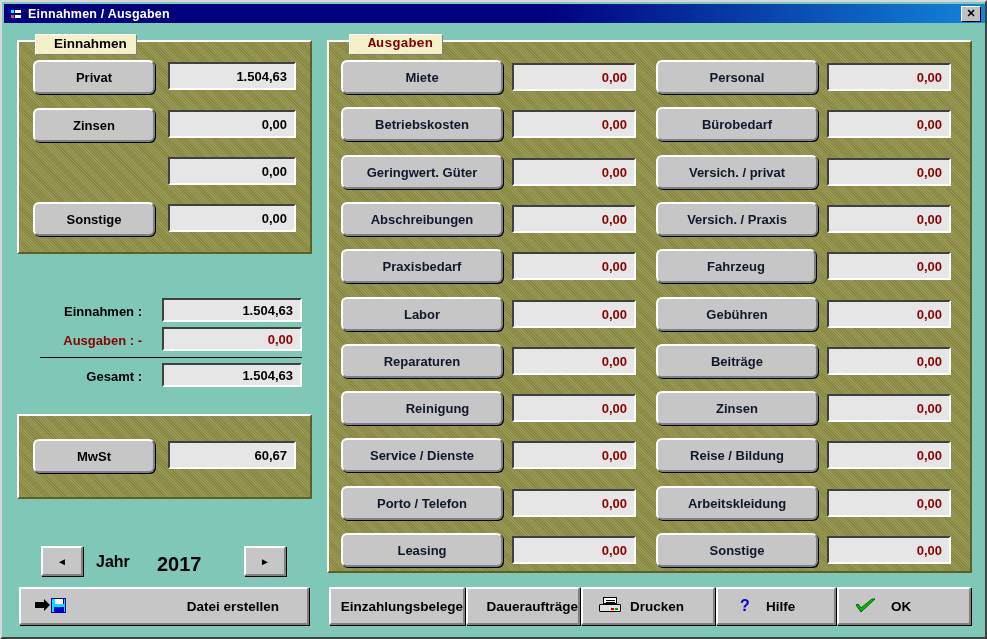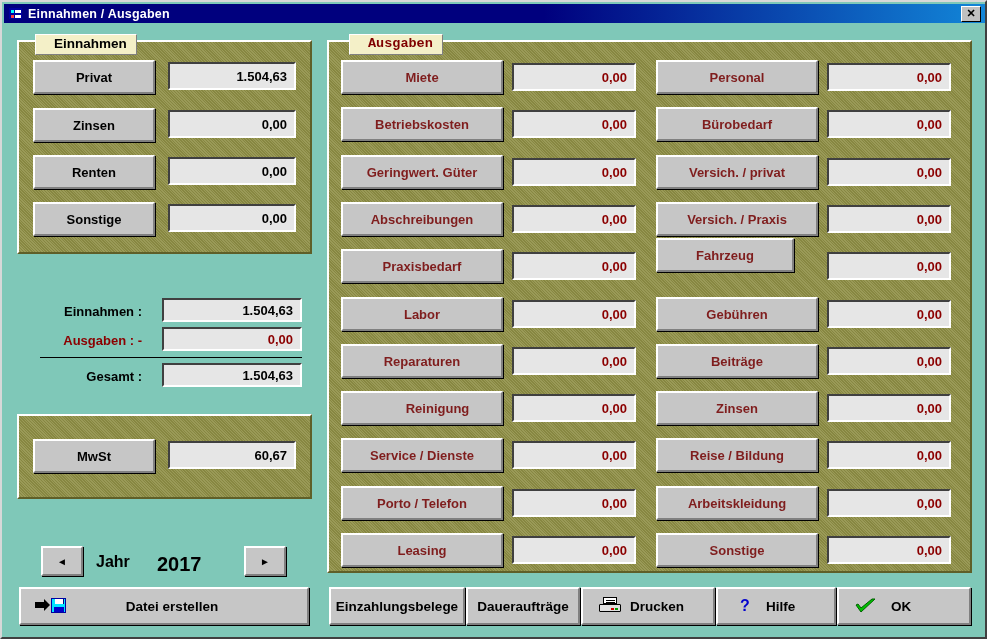--- a/index.html
+++ b/index.html
@@ -89,22 +89,23 @@
     border-right:2px solid #808080;
     border-bottom:2px solid #808080;
     box-shadow: 1px 1px 0 0 #000000;
     display:flex; align-items:center; justify-content:center;
     font-size:13px; font-weight:bold;
     color:#000000;
     cursor:pointer;
     user-select:none;
     white-space:nowrap;
     overflow:hidden;
-  }
-  .btn.red { color:#7f1d1d; }
+    border-radius:6px;
+  }
+  .btn.red { color:#0f172a; }
 
   
   .field {
     background:#e6e6e6;
     border-top:2px solid #404040;
     border-left:2px solid #404040;
     border-right:2px solid #ffffff;
     border-bottom:2px solid #ffffff;
     display:flex; align-items:center; justify-content:flex-end;
     padding-right:7px;
@@ -197,21 +198,21 @@
     background:#00a000; box-shadow:-4px 0 0 #d00000;
   }
 
   .ico-help { width:14px; margin-left:20px; margin-right:14px;
               color:#0000cd; font-size:16px; font-weight:bold; text-align:center;
               line-height:1; }
 
   .ico-check { width:22px; height:16px; margin-left:16px; margin-right:14px; }
   .ico-check svg { display:block; }
 
-  .wide-btn .lbl { flex:1 1 auto; text-align:center; }
+  .wide-btn .lbl { flex:1 1 auto; text-align:right; }
   .wide-btn .lbl.left-pad { text-align:left; }
 </style>
 </head>
 <body>
 
 <div id="window">
 
   <div id="titlebar">
     <span id="title-icon">
       <i class="a"></i>
@@ -231,21 +232,20 @@
 
   <div class="row" style="left:31px; top:58px; width:264px; height:36px;">
     <div class="btn" style="position:absolute; left:0; top:0; width:122px; height:34px;">Privat</div>
     <div class="field" style="position:absolute; left:135px; top:2px; width:128px; height:28px;">1.504,63</div>
   </div>
   <div class="row" style="left:31px; top:106px; width:264px; height:36px;">
     <div class="btn" style="position:absolute; left:0; top:0; width:122px; height:34px;">Zinsen</div>
     <div class="field" style="position:absolute; left:135px; top:2px; width:128px; height:28px;">0,00</div>
   </div>
   <div class="row" style="left:31px; top:153px; width:264px; height:36px;">
-    <div class="btn" style="position:absolute; left:0; top:0; width:122px; height:34px;">Renten</div>
     <div class="field" style="position:absolute; left:135px; top:2px; width:128px; height:28px;">0,00</div>
   </div>
   <div class="row" style="left:31px; top:200px; width:264px; height:36px;">
     <div class="btn" style="position:absolute; left:0; top:0; width:122px; height:34px;">Sonstige</div>
     <div class="field" style="position:absolute; left:135px; top:2px; width:128px; height:28px;">0,00</div>
   </div>
 
   <div class="sum-label black" style="left:20px; top:303px; width:120px;">Einnahmen :</div>
   <div class="field" style="position:absolute; left:160px; top:296px; width:140px; height:24px;">1.504,63</div>
 
@@ -338,21 +338,21 @@
       </div>
       <div class="row" style="left: 0px; top: 0px;">
         <div class="btn red" style="position: absolute; left: 654px; top: 153px; width: 162px; height: 34px;">Versich. / privat</div>
         <div class="field red" style="position: absolute; left: 825px; top: 156px; width: 124px; height: 28px;">0,00</div>
       </div>
       <div class="row" style="left: 0px; top: 0px;">
         <div class="btn red" style="position: absolute; left: 654px; top: 200px; width: 162px; height: 34px;">Versich. / Praxis</div>
         <div class="field red" style="position: absolute; left: 825px; top: 203px; width: 124px; height: 28px;">0,00</div>
       </div>
       <div class="row" style="left: 0px; top: 0px;">
-        <div class="btn red" style="position: absolute; left: 654px; top: 236px; width: 138px; height: 34px;">Fahrzeug</div>
+        <div class="btn red" style="position: absolute; left: 654px; top: 247px; width: 160px; height: 34px;">Fahrzeug</div>
         <div class="field red" style="position: absolute; left: 825px; top: 250px; width: 124px; height: 28px;">0,00</div>
       </div>
       <div class="row" style="left: 0px; top: 0px;">
         <div class="btn red" style="position: absolute; left: 654px; top: 295px; width: 162px; height: 34px;">Gebühren</div>
         <div class="field red" style="position: absolute; left: 825px; top: 298px; width: 124px; height: 28px;">0,00</div>
       </div>
       <div class="row" style="left: 0px; top: 0px;">
         <div class="btn red" style="position: absolute; left: 654px; top: 342px; width: 162px; height: 34px;">Beiträge</div>
         <div class="field red" style="position: absolute; left: 825px; top: 345px; width: 124px; height: 28px;">0,00</div>
       </div>

